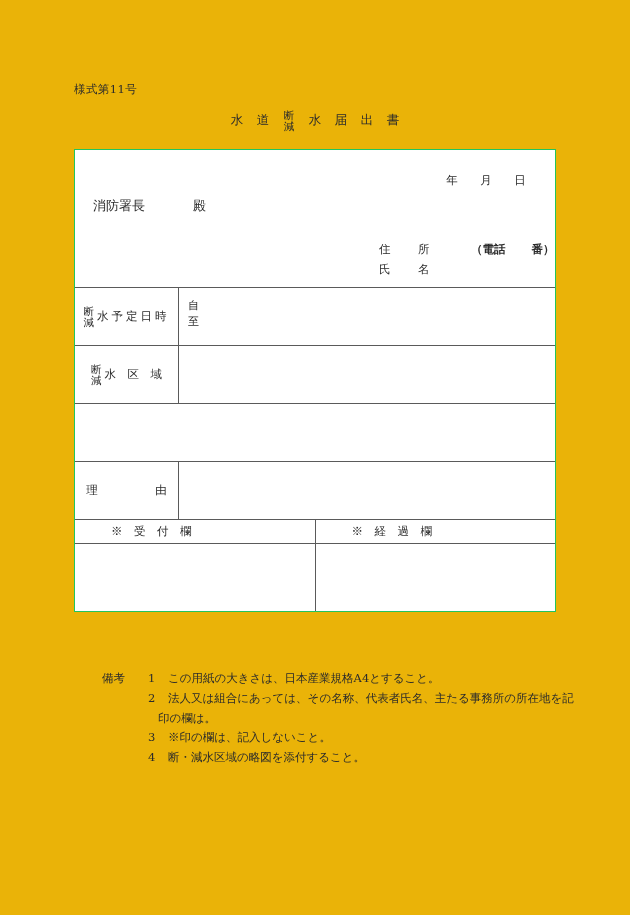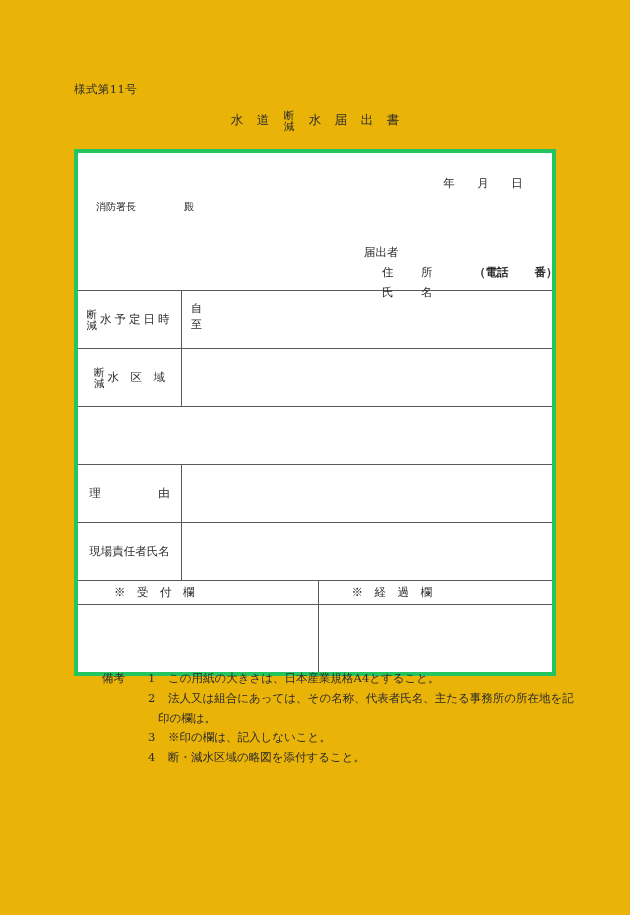--- a/index.html
+++ b/index.html
@@ -60,21 +60,21 @@
     top: 0px;
   }
   .stacked span { display: block; }
 
   
   .tbl {
     position: absolute;
     left: 74px;
     top: 149px;
     width: 482px;
-    border: 4px solid #22c55e;
+    border: 1px solid #22c55e;
     box-sizing: border-box;
     background: #fff;
   }
   .row {
     display: flex;
     border-top: 1px solid #5a5a5a;
     box-sizing: border-box;
   }
   .row:first-child { border-top: none; }
 
@@ -94,21 +94,21 @@
   }
   .date-line span.d-ch {
     display: inline-block;
     width: 34px;
     text-align: center;
   }
   .addressee {
     position: absolute;
     left: 18px;
     top: 47px;
-    font-size: 10px;
+    font-size: 13px;
     white-space: nowrap;
   }
   .addressee .dono {
     display: inline-block;
     margin-left: 48px;
   }
   .applicant {
     position: absolute;
     left: 286px;
     top: 92px;
@@ -269,21 +269,20 @@
 
         <div class="date-line">
           <span class="d-ch">年</span><span class="d-ch">月</span><span class="d-ch">日</span>
         </div>
 
         <div class="addressee">
           <span>消防署長</span><span class="dono">殿</span>
         </div>
 
         <div class="applicant">
-          <span class="ap-title">届出者</span>
           <span class="ap-row">
             <span class="ap-label">住　所</span><span class="ap-tel"><span>（電話</span><span class="tel-gap"></span><span>番）</span></span>
           </span>
           <span class="ap-row">
             <span class="ap-label">氏　名</span>
           </span>
         </div>
 
       </div>
     </div>
@@ -319,26 +318,20 @@
       <div class="val"></div>
     </div>
 
     <div class="row">
       <div class="lbl">
         <span class="sp-0">理　　　　　由</span>
       </div>
       <div class="val"></div>
     </div>
 
-    <div class="row">
-      <div class="lbl">
-        <span class="sp-0">現場責任者氏名</span>
-      </div>
-      <div class="val"></div>
-    </div>
 
     <div class="mark-head">
       <div class="mh-cell mh-left">
         <span class="mh-inner">※　受　付　欄</span>
       </div>
       <div class="mh-cell mh-right">
         <span class="mh-inner">※　経　過　欄</span>
       </div>
     </div>
 

